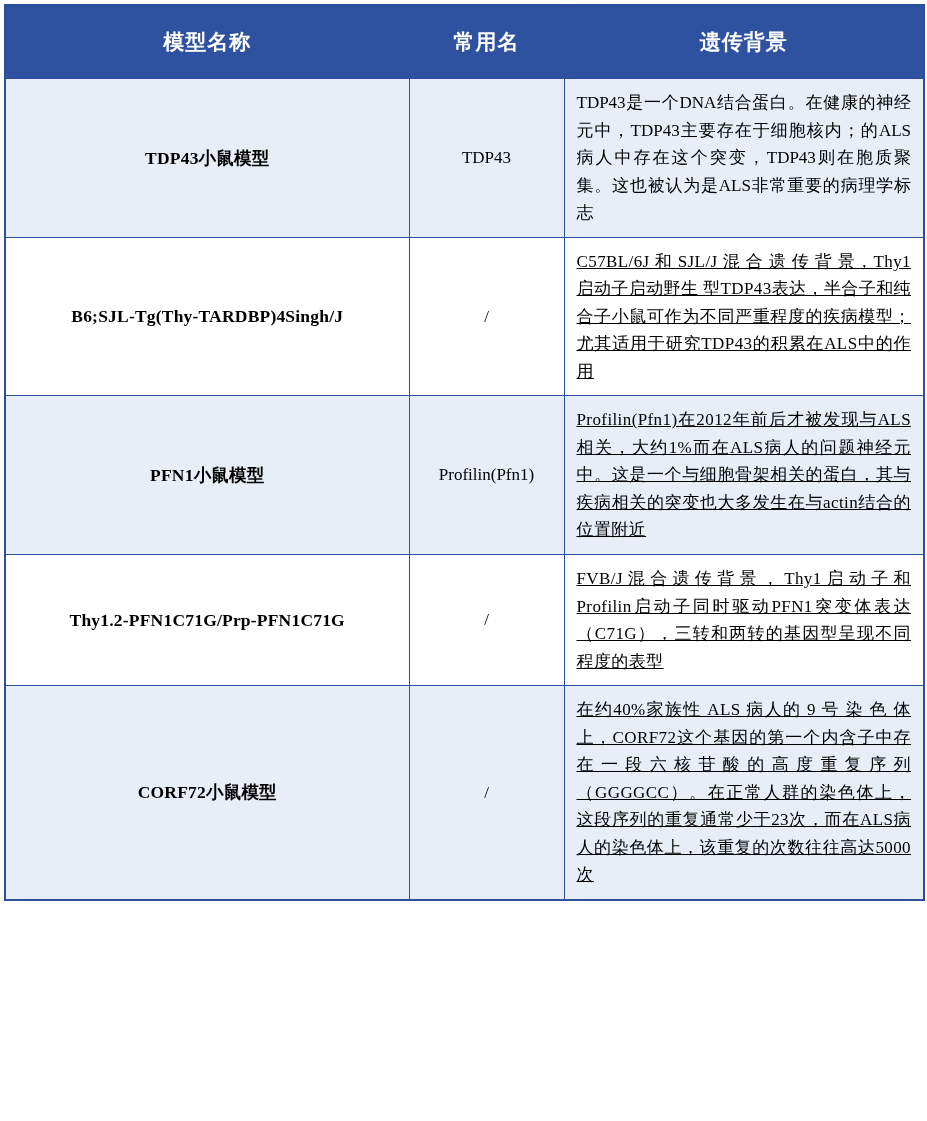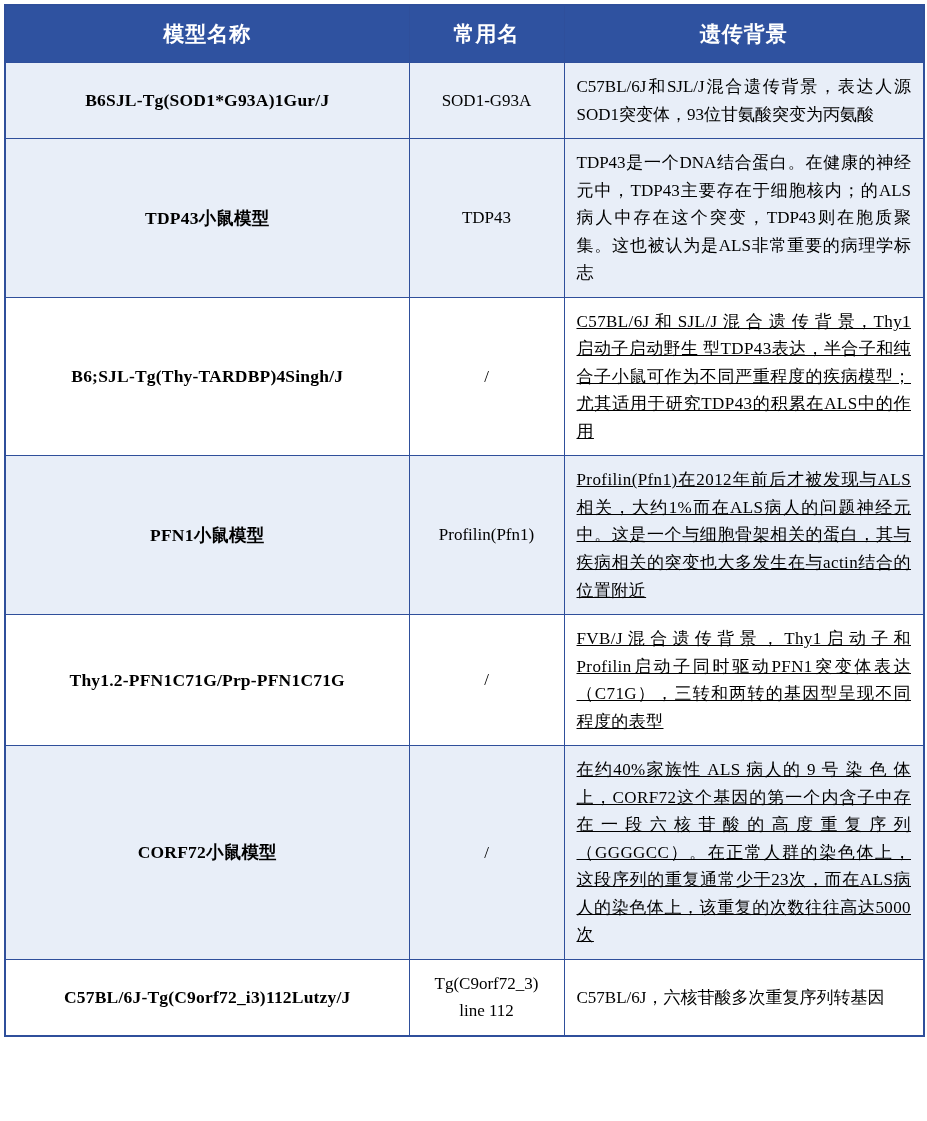--- a/index.html
+++ b/index.html
@@ -26,21 +26,21 @@
   table.model-table col.c2 { width: 155px; }
   table.model-table col.c3 { width: 360px; }
 
   thead th {
     background: #2f52a0;
     color: #ffffff;
     font-weight: bold;
     font-size: 21px;
     text-align: center;
     height: 40px;
-    padding: 8px 6px;
+    padding: 16px 6px;
     border: 1px solid #2f4f9b;
     letter-spacing: 1px;
   }
   tbody td {
     border: 1px solid #2f4f9b;
     padding: 10px 12px;
     vertical-align: middle;
     font-size: 17px;
     line-height: 1.62;
     color: #000000;
@@ -80,25 +80,20 @@
     </colgroup>
     <thead>
       <tr>
         <th>模型名称</th>
         <th>常用名</th>
         <th>遗传背景</th>
       </tr>
     </thead>
     <tbody>
       <tr class="odd">
-        <td class="col-name">B6SJL-Tg(SOD1*G93A)1Gur/J</td>
-        <td class="col-common">SOD1-G93A</td>
-        <td class="col-bg">C57BL/6J和SJL/J混合遗传背景，表达人源SOD1突变体，93位甘氨酸突变为丙氨酸</td>
-      </tr>
-      <tr class="odd">
         <td class="col-name">TDP43小鼠模型</td>
         <td class="col-common">TDP43</td>
         <td class="col-bg">TDP43是一个DNA结合蛋白。在健康的神经元中，TDP43主要存在于细胞核内；的ALS病人中存在这个突变，TDP43则在胞质聚集。这也被认为是ALS非常重要的病理学标志</td>
       </tr>
       <tr class="even">
         <td class="col-name">B6;SJL-Tg(Thy-TARDBP)4Singh/J</td>
         <td class="col-common">/</td>
         <td class="col-bg spaced">C57BL/6J 和 SJL/J 混 合 遗 传 背 景，Thy1启动子启动野生 型TDP43表达，半合子和纯合子小鼠可作为不同严重程度的疾病模型；尤其适用于研究TDP43的积累在ALS中的作用</td>
       </tr>
       <tr class="odd">
@@ -109,20 +104,15 @@
       <tr class="even">
         <td class="col-name">Thy1.2-PFN1C71G/Prp-PFN1C71G</td>
         <td class="col-common">/</td>
         <td class="col-bg spaced">FVB/J混合遗传背景，Thy1启动子和 Profilin启动子同时驱动PFN1突变体表达（C71G），三转和两转的基因型呈现不同程度的表型</td>
       </tr>
       <tr class="odd">
         <td class="col-name">CORF72小鼠模型</td>
         <td class="col-common">/</td>
         <td class="col-bg spaced">在约40%家族性 ALS 病人的 9 号 染 色 体 上，CORF72这个基因的第一个内含子中存在一段六核苷酸的高度重复序列（GGGGCC）。在正常人群的染色体上，这段序列的重复通常少于23次，而在ALS病人的染色体上，该重复的次数往往高达5000次</td>
       </tr>
-      <tr class="even">
-        <td class="col-name">C57BL/6J-Tg(C9orf72_i3)112Lutzy/J</td>
-        <td class="col-common">Tg(C9orf72_3) line 112</td>
-        <td class="col-bg">C57BL/6J，六核苷酸多次重复序列转基因</td>
-      </tr>
     </tbody>
   </table>
 </div>
 
 </body></html>

